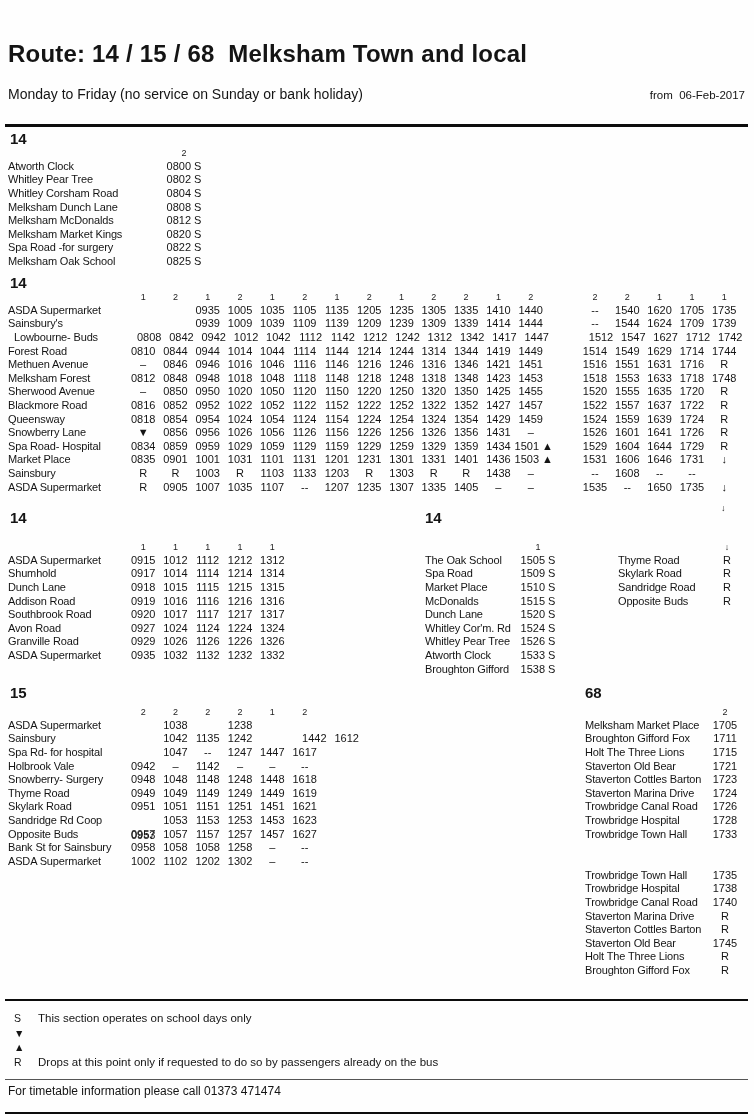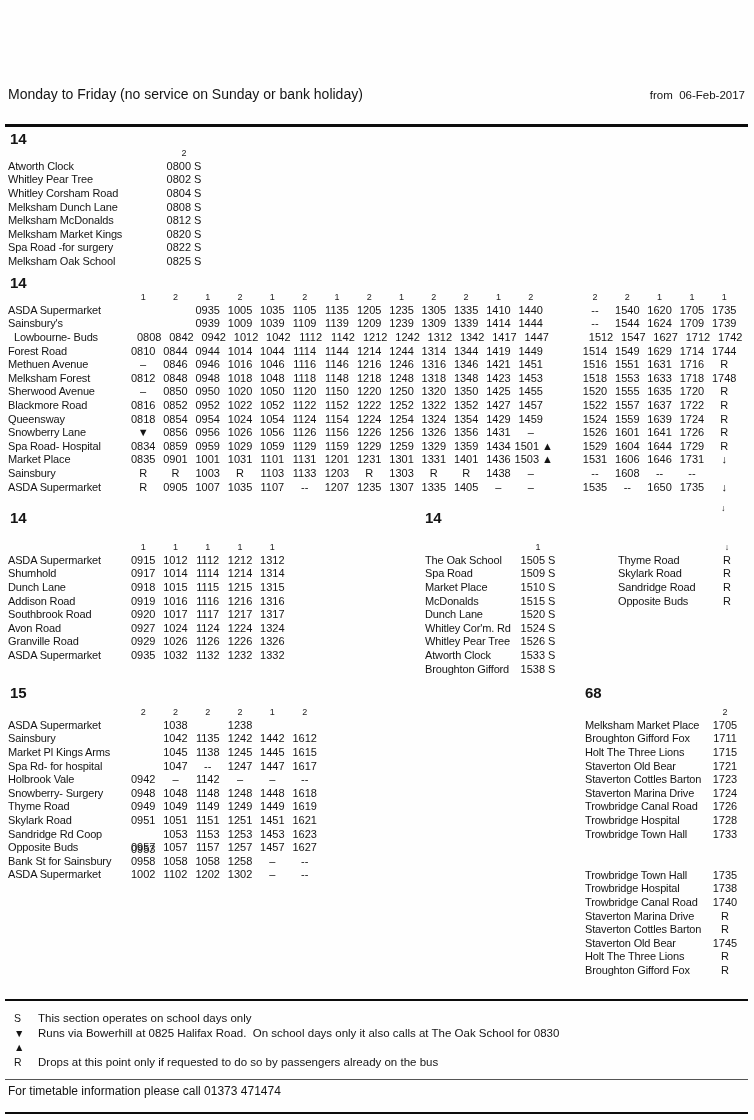--- a/index.html
+++ b/index.html
@@ -26,20 +26,21 @@
   .note{display:flex;height:14.6px;align-items:center;font-size:11.5px;}
   .note .sym{width:24px;flex:none;font-size:10.5px;}
   .note .ntext{white-space:pre;}
   .cfoot{position:absolute;left:8px;top:1084px;font-size:12px;white-space:pre;}
 </style>
 </head>
 <body>
 
 <div class="page">
 
+  <div class="title">Route: 14 / 15 / 68  Melksham Town and local</div>
   <div class="days">Monday to Friday (no service on Sunday or bank holiday)</div>
   <div class="fromdate">from  06-Feb-2017</div>
   <div class="rule rule-top"></div>
 
   <span class="route" style="left:10px;top:130px">14</span>
   <div class="tbl" style="left: 8px; top: 147px;">
       <div class="trow hrow">
         <span class="stop" style="width: 146px;"></span>
         <span class="hc" style="width: 60px;">2</span>
       </div>
@@ -575,31 +576,22 @@
         <span class="tc" style="width: 32.3px;">1238</span>
         <span class="tc" style="width: 32.3px;"></span>
         <span class="tc" style="width: 32.3px;"></span>
       </div>
       <div class="trow">
         <span class="stop" style="width: 119px;">Sainsbury</span>
         <span class="tc" style="width: 32.3px;"></span>
         <span class="tc" style="width: 32.3px;">1042</span>
         <span class="tc" style="width: 32.3px;">1135</span>
         <span class="tc" style="width: 32.3px;">1242</span>
-        <span class="tc" style="width: 32.3px;">1442</span>
+        <span class="tc" style="width: 32.3px; margin-left: 42px;">1442</span>
         <span class="tc" style="width: 32.3px;">1612</span>
-      </div>
-      <div class="trow">
-        <span class="stop" style="width: 119px;">Market Pl Kings Arms</span>
-        <span class="tc" style="width: 32.3px;"></span>
-        <span class="tc" style="width: 32.3px;">1045</span>
-        <span class="tc" style="width: 32.3px;">1138</span>
-        <span class="tc" style="width: 32.3px;">1245</span>
-        <span class="tc" style="width: 32.3px;">1445</span>
-        <span class="tc" style="width: 32.3px;">1615</span>
       </div>
       <div class="trow">
         <span class="stop" style="width: 119px;">Spa Rd- for hospital</span>
         <span class="tc" style="width: 32.3px;"></span>
         <span class="tc" style="width: 32.3px;">1047</span>
         <span class="tc" style="width: 32.3px;">--</span>
         <span class="tc" style="width: 32.3px;">1247</span>
         <span class="tc" style="width: 32.3px;">1447</span>
         <span class="tc" style="width: 32.3px;">1617</span>
       </div>
@@ -757,21 +749,20 @@
 
   <div class="rule rule-notes"></div>
 
   <div class="notes">
     <div class="note">
       <span class="sym">S</span>
       <span class="ntext">This section operates on school days only</span>
     </div>
     <div class="note">
       <span class="sym">▼</span>
-      <span class="ntext">Runs via Bowerhill at 0825 Halifax Road.  On school days only it also calls at The Oak School for 0830</span>
     </div>
     <div class="note">
       <span class="sym">▲</span>
     </div>
     <div class="note">
       <span class="sym">R</span>
       <span class="ntext">Drops at this point only if requested to do so by passengers already on the bus</span>
     </div>
   </div>
 

